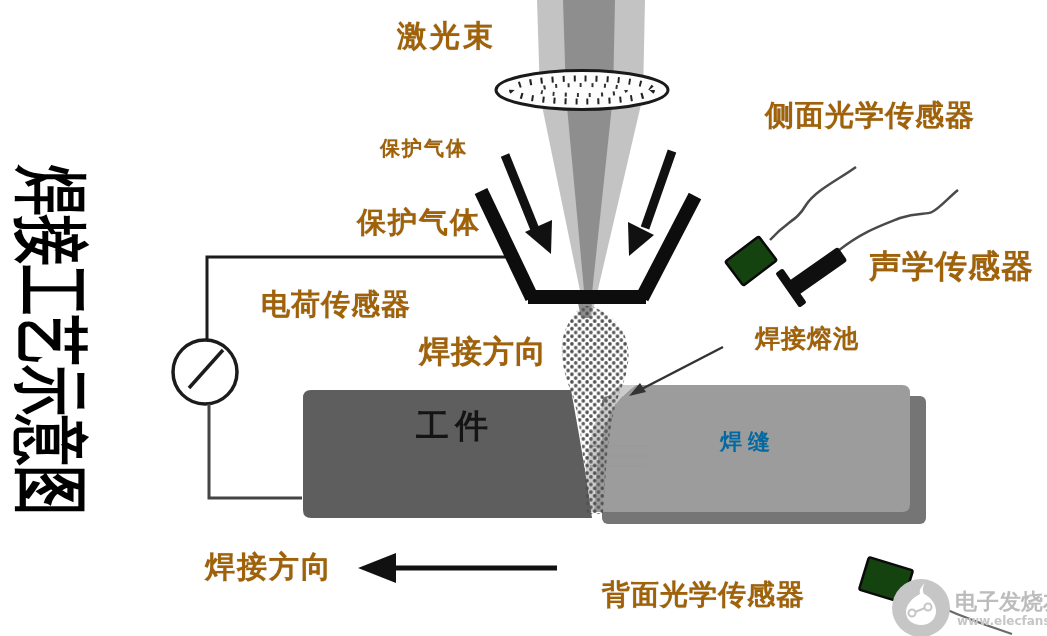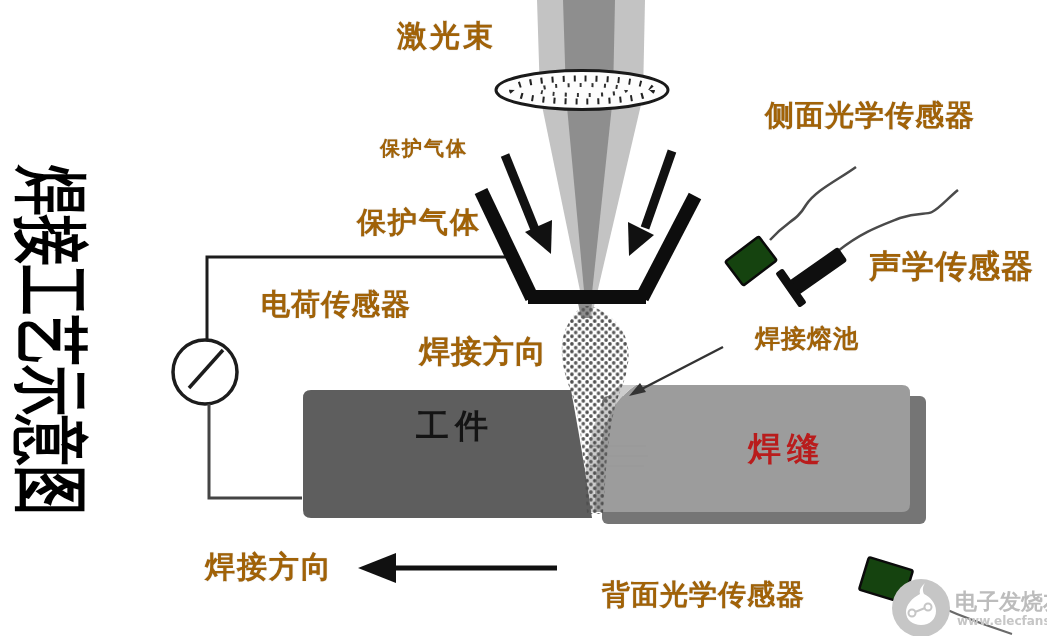--- a/index.html
+++ b/index.html
@@ -14,21 +14,21 @@
   }
   .lbl-laser{left:397px;top:16px;font-size:30px;letter-spacing:3px;}
   .lbl-gas{left:380px;top:116px;font-size:20px;letter-spacing:2px;margin-top:19px;}
   .lbl-nozzle{left:357px;top:203px;font-size:29px;letter-spacing:2px;}
   .lbl-charge{left:237px;top:285px;font-size:29px;letter-spacing:1px;margin-left:24px;}
   .lbl-plasma{left:419px;top:331px;font-size:31px;letter-spacing:1px;}
   .lbl-sideopt{left:765px;top:96px;font-size:29px;letter-spacing:1px;}
   .lbl-acoustic{left:869px;top:245px;font-size:32px;letter-spacing:1px;}
   .lbl-pool{left:755px;top:322px;font-size:25px;letter-spacing:1px;}
   .lbl-workpiece{left:416px;top:404px;font-size:33px;letter-spacing:6px;font-weight:700;color:#141414;text-shadow:none;}
-  .lbl-seam{left:720px;top:427px;font-size:33px;letter-spacing:6px;font-weight:700;color:#b91c1c;text-shadow:none;margin-left:28px;}
+  .lbl-seam{left:720px;top:427px;font-size:22px;letter-spacing:6px;font-weight:700;color:#0369a1;text-shadow:none;}
   .lbl-direction{left:205px;top:547px;font-size:30px;letter-spacing:2px;}
   .lbl-backopt{left:602px;top:576px;font-size:28px;letter-spacing:1px;font-family:Liberation Mono, monospace;}
   .lbl-title{
     left:-127px;top:307px;width:354px;text-align:center;
     font-size:50px;font-weight:700;color:#000;letter-spacing:0;
     transform:rotate(90deg) scaleY(1.5);transform-origin:50% 50%;text-shadow:none;
   }
   .lbl-brand{left:955px;top:587px;font-size:22px;font-weight:700;color:#bcbcbc;text-shadow:none;}
   .lbl-url{left:957px;top:614px;font-size:12px;font-weight:600;color:#c6c6c6;text-shadow:none;}
 </style>

